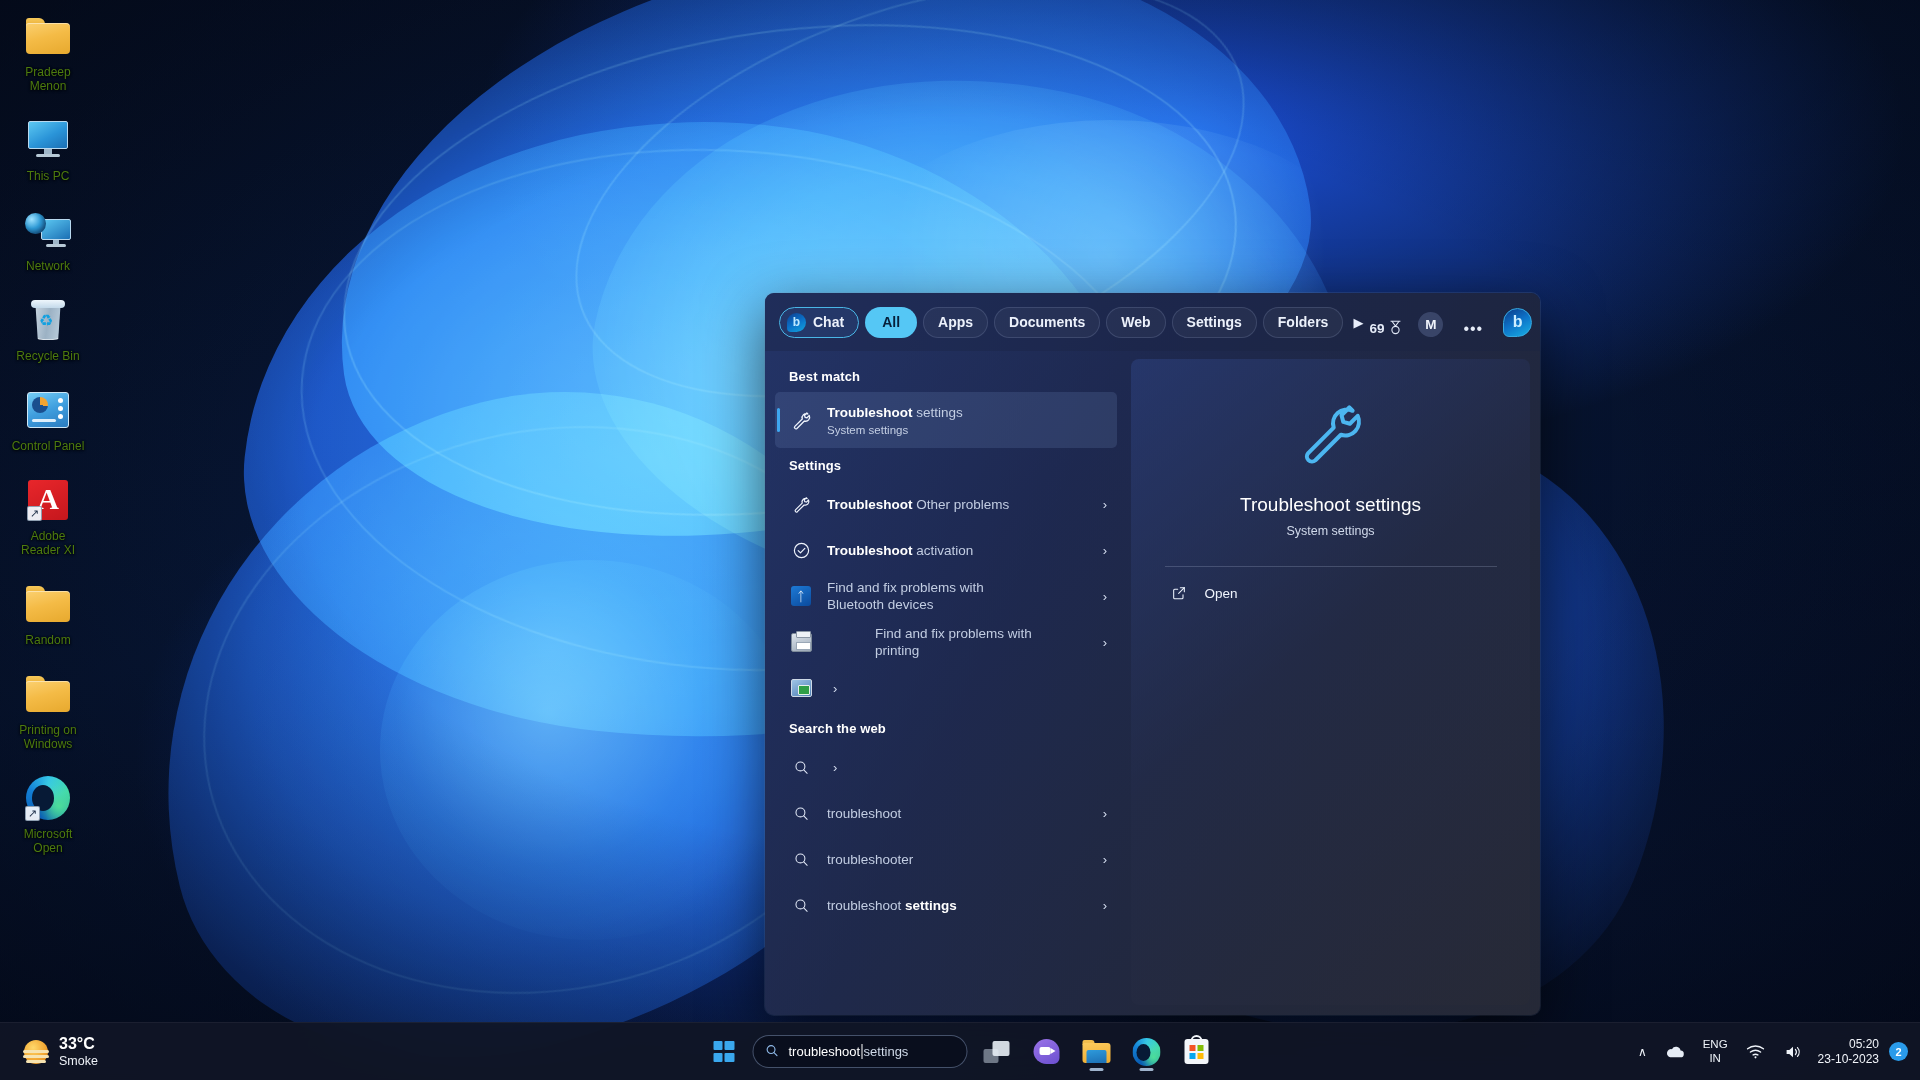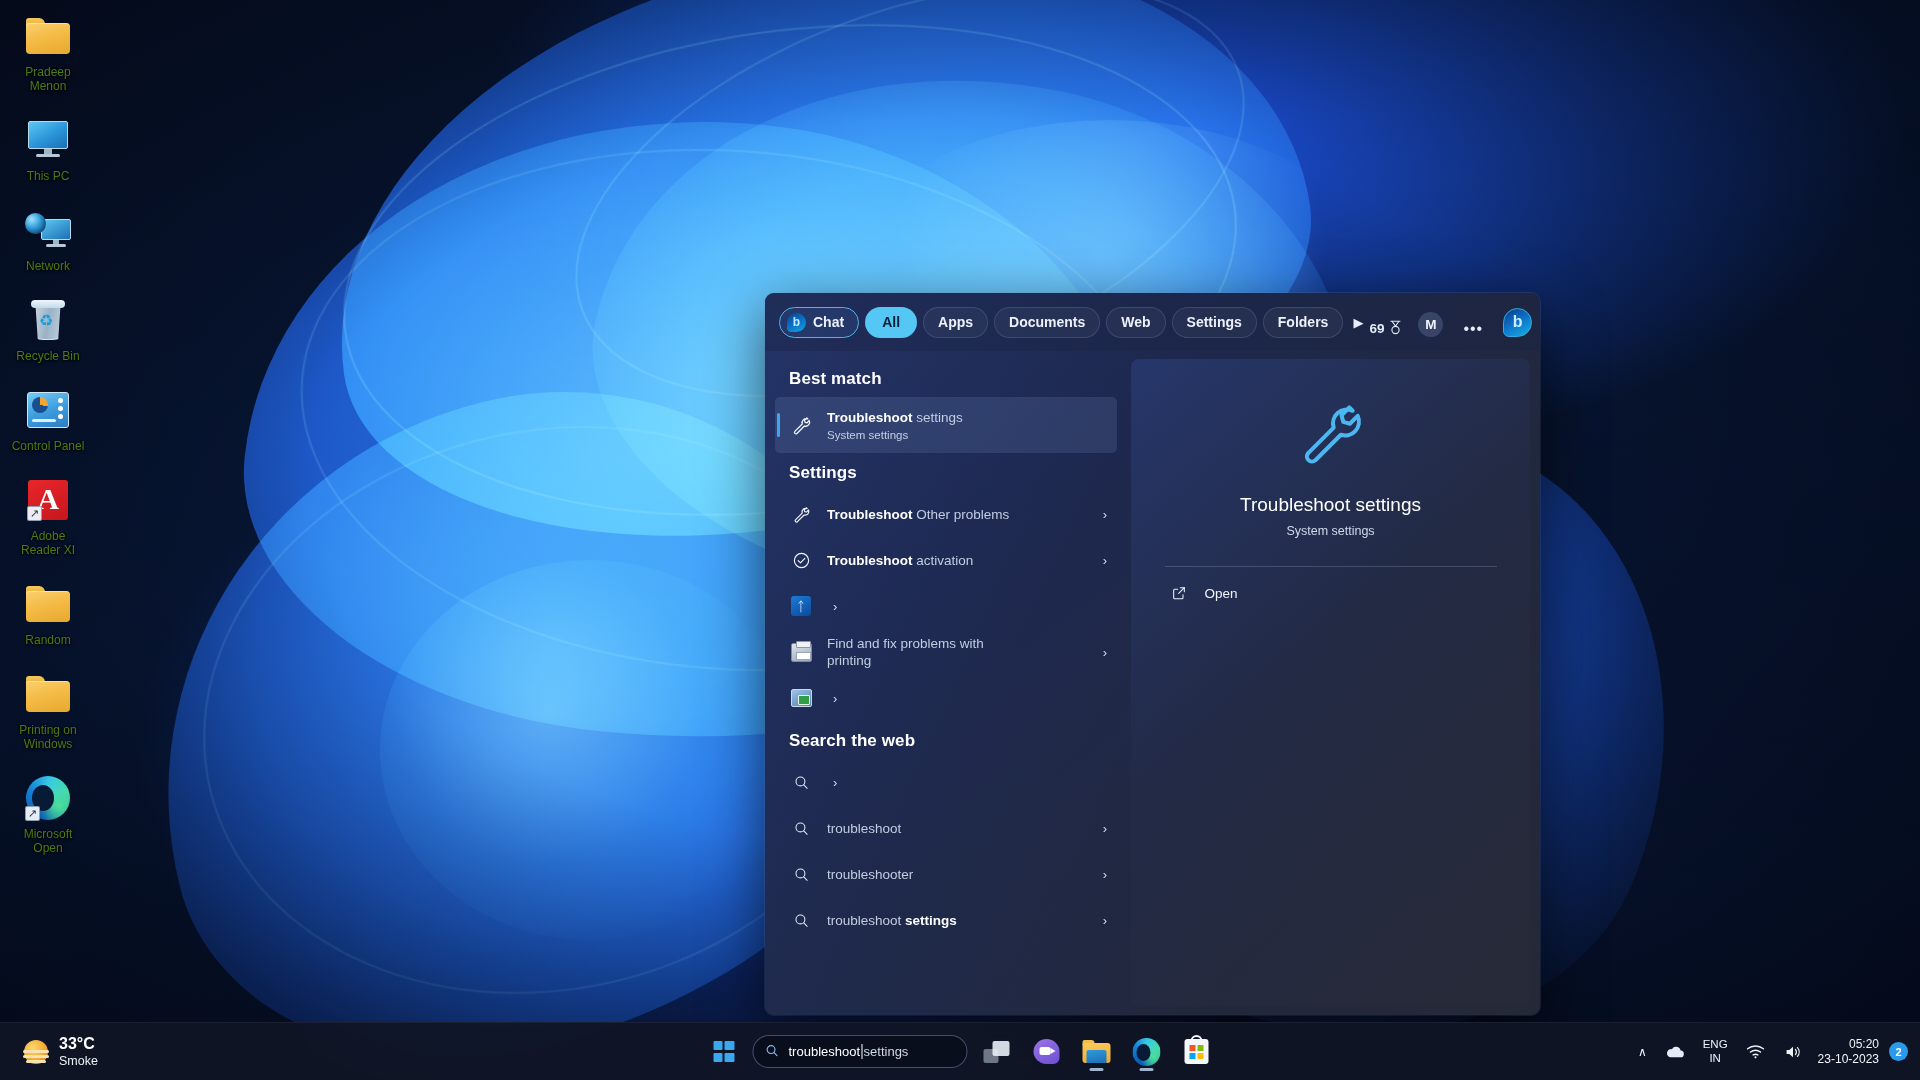--- a/index.html
+++ b/index.html
@@ -262,21 +262,21 @@
 
   
   #panel-body { position:relative; z-index:2; flex:1; display:flex; min-height:0; }
   #results-col {
     width: 362px;
     padding: 8px 0 0 0;
     overflow: hidden;
   }
   .section-head {
     color: #ffffff;
-    font-size: 17px;
+    font-size: 13px;
     font-weight: 700;
     padding: 10px 0 8px 24px;
     letter-spacing: .1px;
   }
   .res-row {
     position: relative;
     display:flex; align-items:center;
     gap: 14px;
     min-height: 46px;
     margin: 0 10px;
@@ -721,29 +721,32 @@
           <span class="res-text">
             <span class="res-title"><b>Troubleshoot</b><span class="dim"> activation</span></span>
           </span>
           <span class="chev">›</span>
         </div>
 
         <div class="res-row">
           <span class="res-ico">
             <span class="ico-bt">ᛏ</span>
           </span>
+          <span class="res-text">
+            <span class="res-title" style="display:block;max-width:185px;"><span class="dim">Find and fix problems with Bluetooth devices</span></span>
+          </span>
           <span class="chev">›</span>
         </div>
 
         <div class="res-row">
           <span class="res-ico">
             <span class="ico-print"></span>
           </span>
           <span class="res-text">
-            <span class="res-title" style="display:block;max-width:200px;"><span class="dim">Find and fix problems with printing</span></span>
+            <span class="res-title" style="display:block;max-width:200px;margin-left:48px;"><span class="dim">Find and fix problems with printing</span></span>
           </span>
           <span class="chev">›</span>
         </div>
 
         <div class="res-row">
           <span class="res-ico">
             <span class="ico-power"></span>
           </span>
           <span class="chev">›</span>
         </div>

